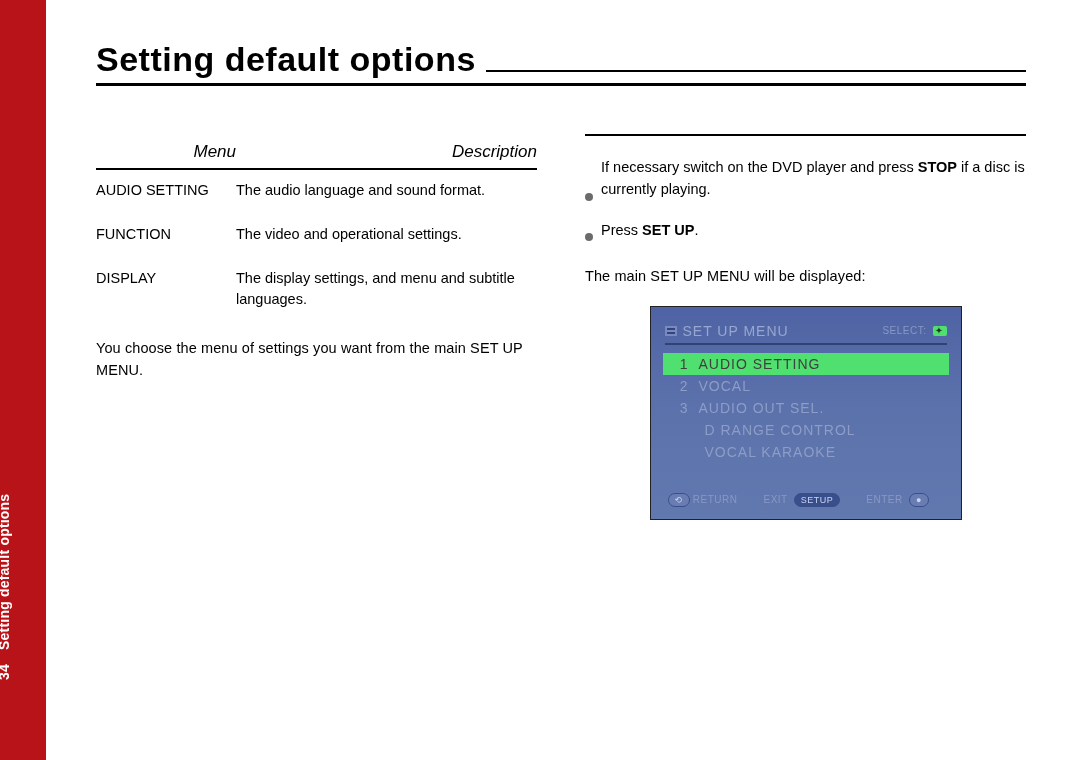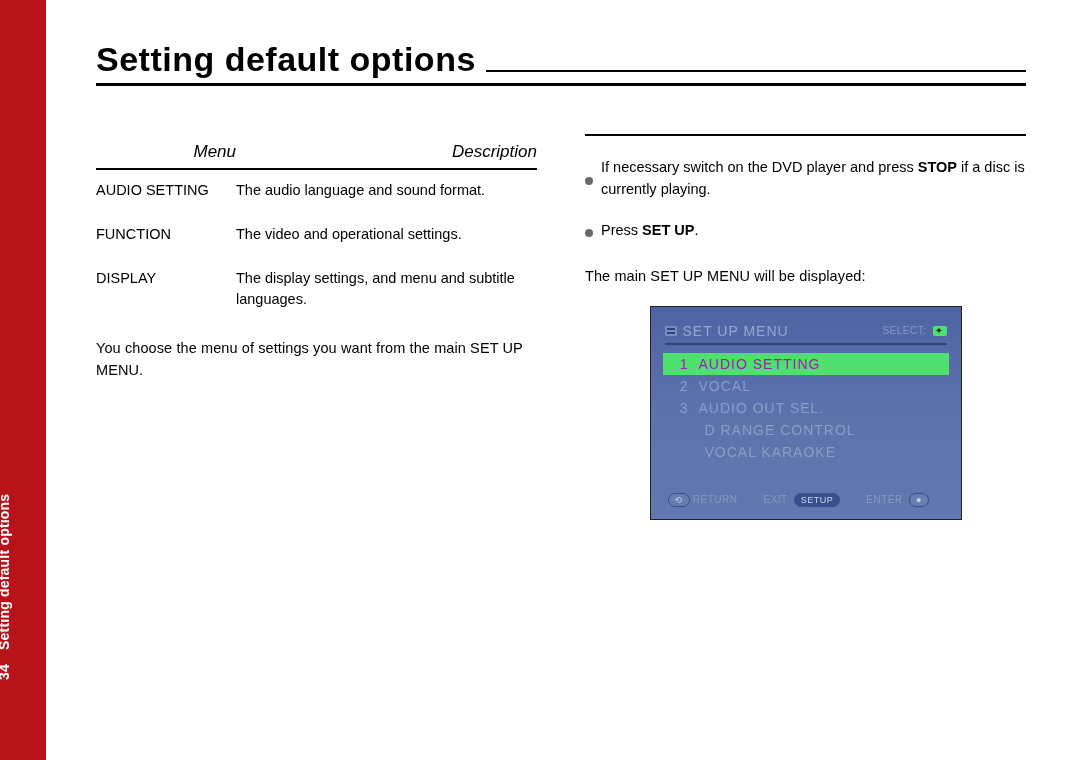--- a/index.html
+++ b/index.html
@@ -109,21 +109,21 @@
     vertical-align: top;
     padding: 10px 0 12px 0;
     line-height: 1.5;
   }
   .menu-table td.mcol {
     width: 140px;
     white-space: nowrap;
   }
   .bullet-line {
     display: flex;
-    align-items: center;
+    align-items: flex-end;
     gap: 8px;
     margin: 0 0 18px 0;
     font-size: 14.5px;
     line-height: 1.55;
   }
   .dot {
     width: 8px;
     height: 8px;
     border-radius: 50%;
     background: #6b6b6b;
@@ -189,21 +189,21 @@
     margin-top: 8px;
     font-size: 14px;
     color: #8d9dc8;
     line-height: 22px;
     letter-spacing: 1px;
   }
   .tv-row { padding-left: 6px; }
   .tv-row .num { display: inline-block; width: 18px; text-align: right; margin-right: 10px; }
   .tv-row.sel {
     background: #50e070;
-    color: #a21caf;
+    color: #404040;
     margin: 0 -2px;
     padding-left: 8px;
   }
   .tv-sub {
     margin-left: 34px;
   }
 
   .tv-footer {
     margin-top: 30px;
     font-size: 10px;

